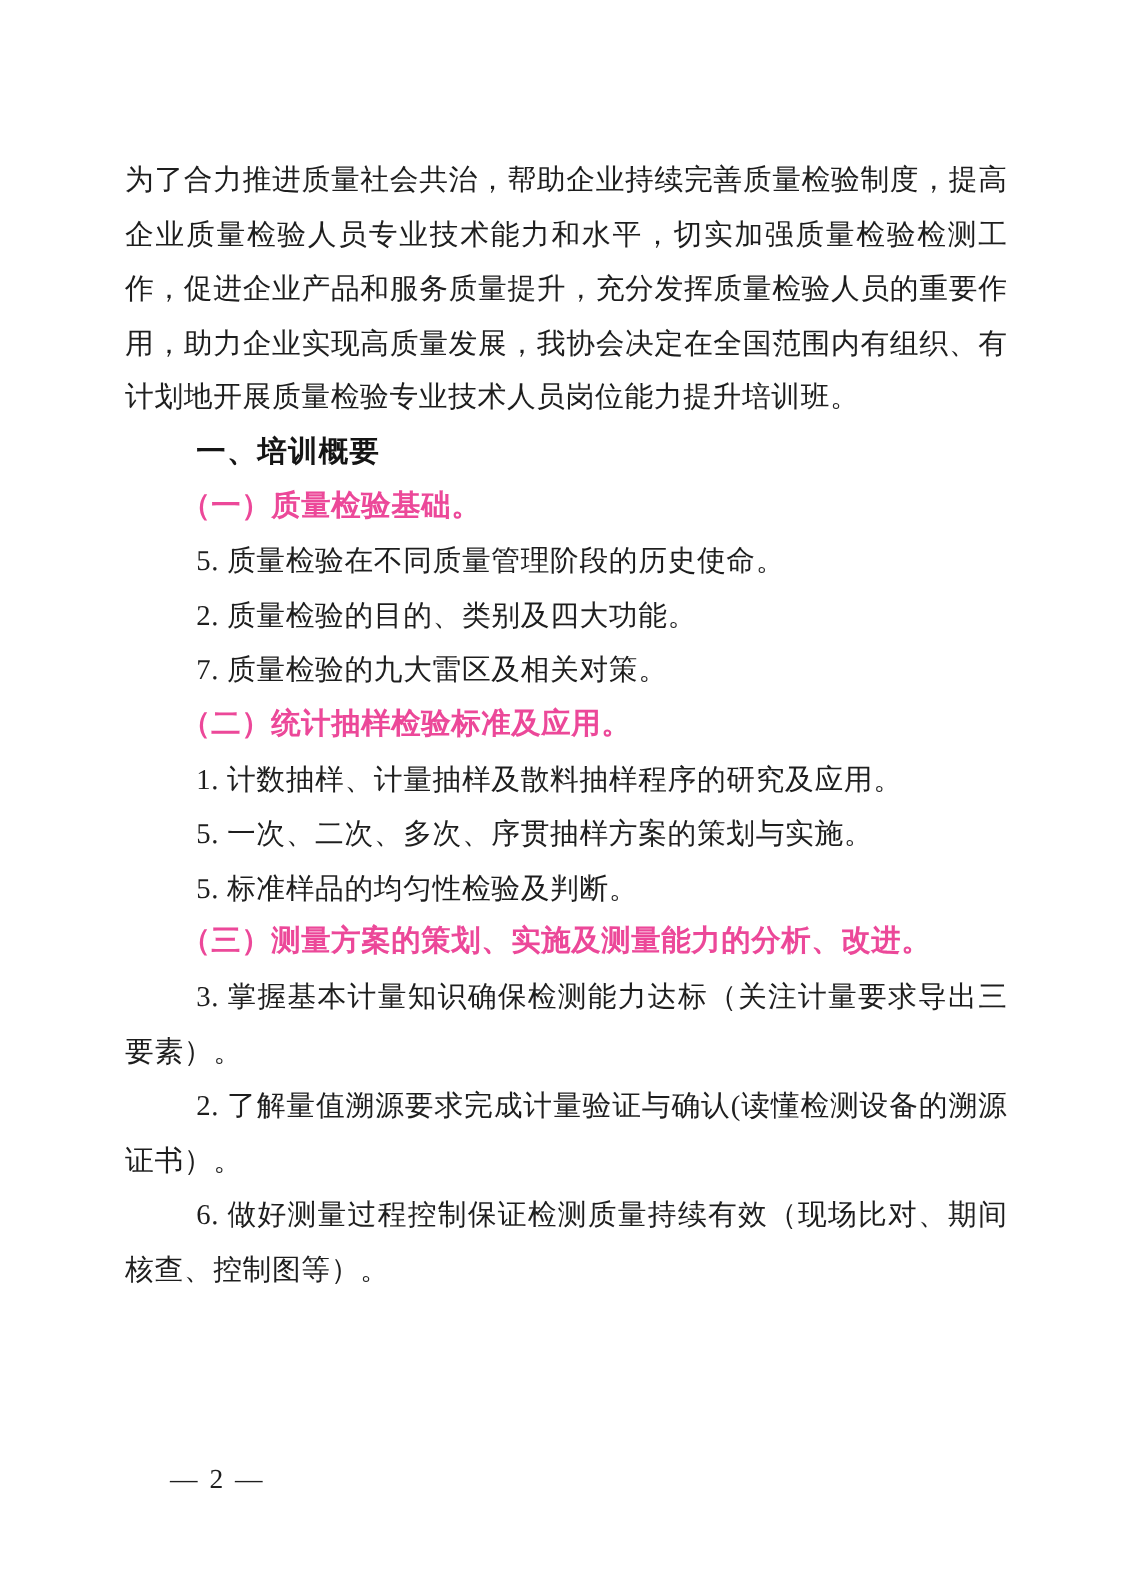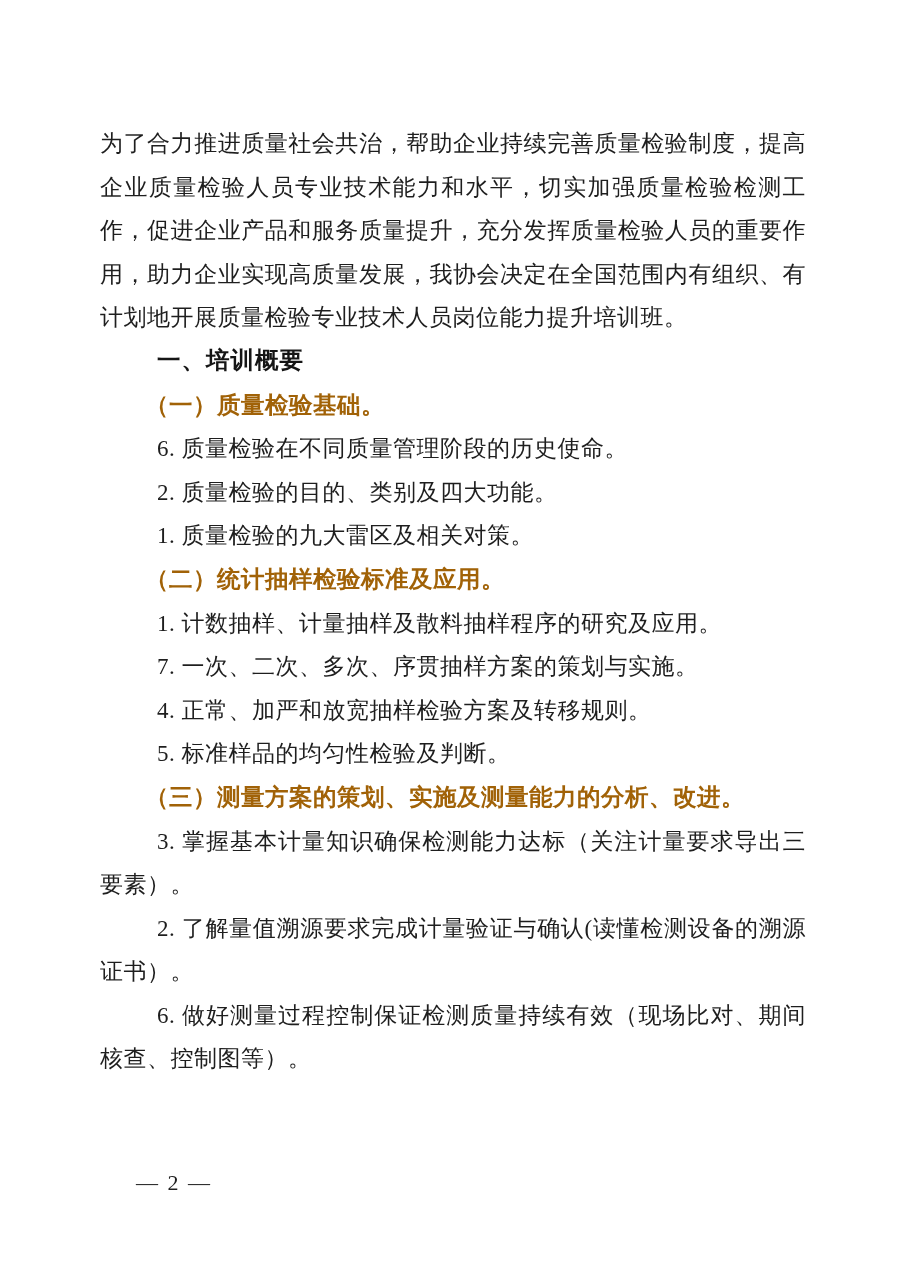--- a/index.html
+++ b/index.html
@@ -28,32 +28,32 @@
   }
 
   .doc p { margin: 0; }
 
   
   .indent { text-indent: 57px; }
   
   .indent-paren { text-indent: 45px; }
 
   .h1 {
-    font-family: Liberation Mono, monospace;
+    font-family: Liberation Sans, sans-serif;
     font-weight: 700;
     font-size: 23.5px;
     letter-spacing: 1px;
     color: #151515;
   }
 
   .h2 {
     font-weight: 700;
     font-size: 23.5px;
     letter-spacing: 0.5px;
-    color: #a16207;
+    color: #ec4899;
   }
 
   .pageno {
     position: absolute;
     left: 136px;
     top: 1170px;
     font-size: 22px;
     letter-spacing: 2px;
     color: #1e1e1e;
   }
@@ -63,28 +63,27 @@
 
 <div class="page">
   <div class="doc">
 
     <p class="body-par">为了合力推进质量社会共治，帮助企业持续完善质量检验制度，提高企业质量检验人员专业技术能力和水平，切实加强质量检验检测工作，促进企业产品和服务质量提升，充分发挥质量检验人员的重要作用，助力企业实现高质量发展，我协会决定在全国范围内有组织、有计划地开展质量检验专业技术人员岗位能力提升培训班。</p>
 
 
     <p class="h1 indent">一、培训概要</p>
 
     <p class="h2 indent-paren">（一）质量检验基础。</p>
-    <p class="body-par indent">6. 质量检验在不同质量管理阶段的历史使命。</p>
+    <p class="body-par indent">5. 质量检验在不同质量管理阶段的历史使命。</p>
     <p class="body-par indent">2. 质量检验的目的、类别及四大功能。</p>
-    <p class="body-par indent">1. 质量检验的九大雷区及相关对策。</p>
+    <p class="body-par indent">7. 质量检验的九大雷区及相关对策。</p>
 
     <p class="h2 indent-paren">（二）统计抽样检验标准及应用。</p>
     <p class="body-par indent">1. 计数抽样、计量抽样及散料抽样程序的研究及应用。</p>
-    <p class="body-par indent">7. 一次、二次、多次、序贯抽样方案的策划与实施。</p>
-    <p class="body-par indent">4. 正常、加严和放宽抽样检验方案及转移规则。</p>
+    <p class="body-par indent">5. 一次、二次、多次、序贯抽样方案的策划与实施。</p>
     <p class="body-par indent">5. 标准样品的均匀性检验及判断。</p>
 
     <p class="h2 indent-paren">（三）测量方案的策划、实施及测量能力的分析、改进。</p>
     <p class="body-par indent">3. 掌握基本计量知识确保检测能力达标（关注计量要求导出三要素）。</p>
     <p class="body-par indent">2. 了解量值溯源要求完成计量验证与确认(读懂检测设备的溯源证书）。</p>
     <p class="body-par indent">6. 做好测量过程控制保证检测质量持续有效（现场比对、期间核查、控制图等）。</p>
 
   </div>
 
   <div class="pageno">— 2 —</div>

